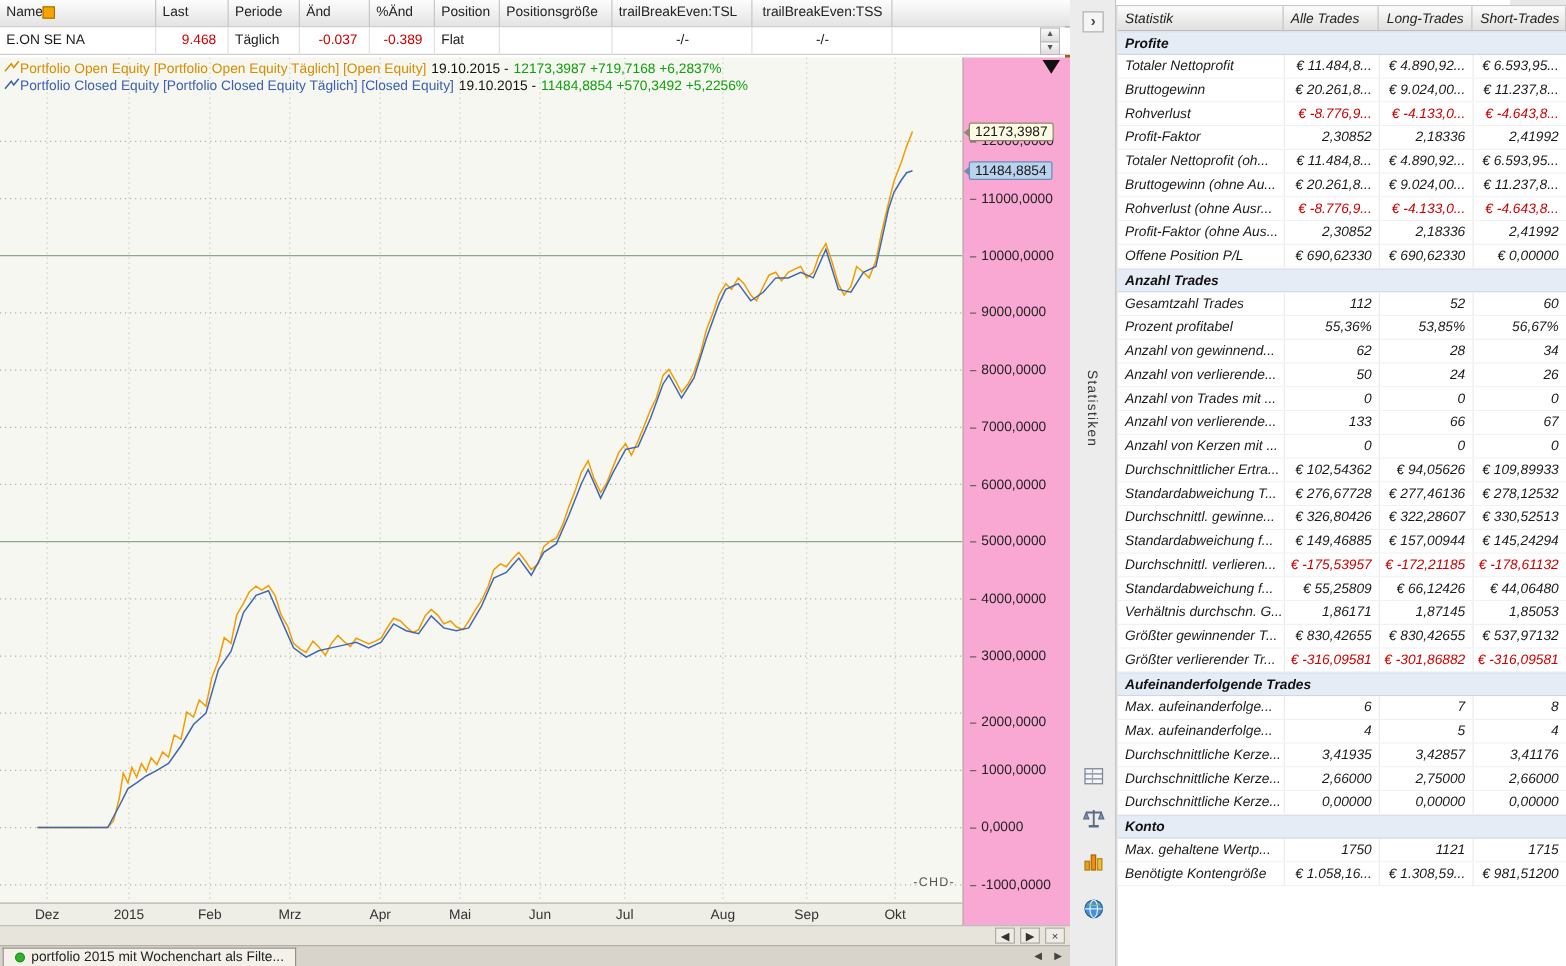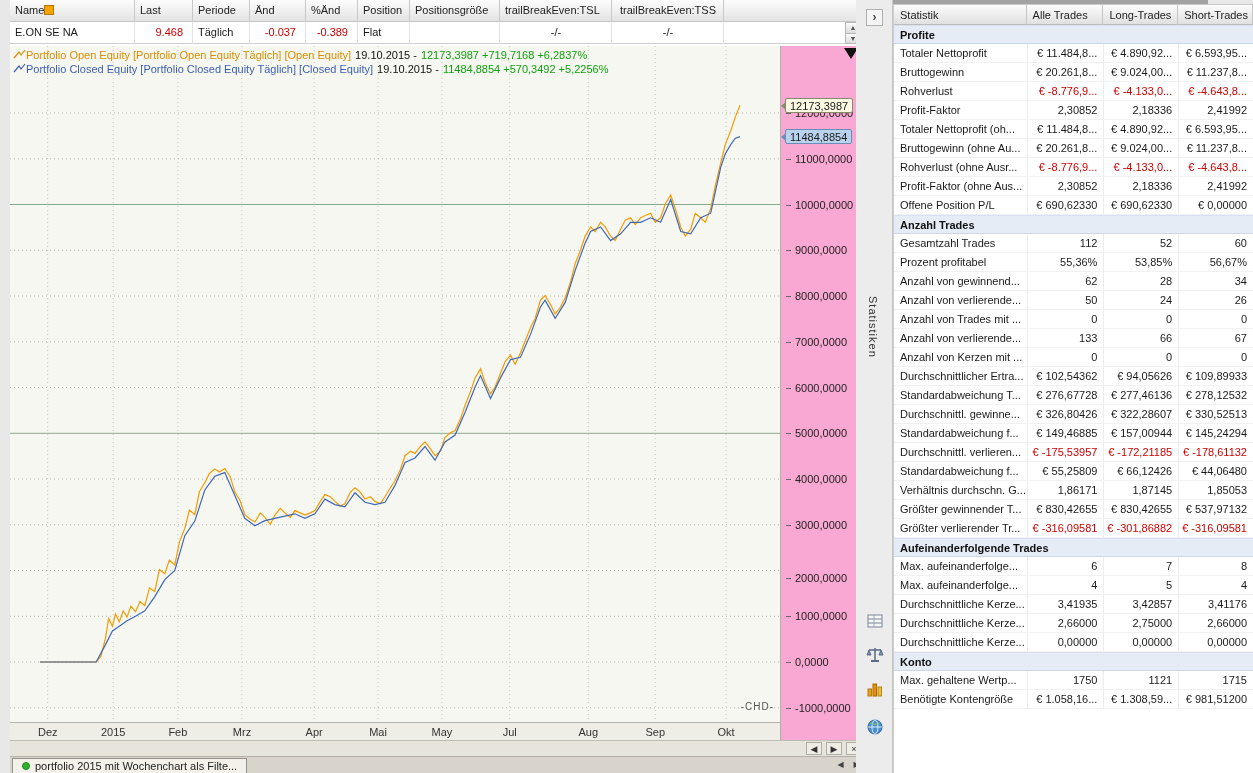--- a/index.html
+++ b/index.html
@@ -1,21 +1,21 @@
 <!DOCTYPE html>
 <html><head>
 <meta charset="utf-8">
 <style>
   * { margin:0; padding:0; box-sizing:border-box; }
   html,body { width:1253px; height:773px; overflow:hidden; }
   body { font-family:"Liberation Sans","DejaVu Sans",sans-serif; font-size:11px; color:#1a1a1a; background:#e8e8e8; }
   .root { position:relative; width:1253px; height:773px; background:#e8e8e8; overflow:hidden; }
 
   
-  .chart-window { position:absolute; left:0; top:0; width:856px; height:773px; background:#fff; border-right:1px solid #a16207;margin-left:10px; }
+  .chart-window { position:absolute; left:0; top:0; width:856px; height:773px; background:#fff; border-right:4px solid #a16207; }
 
   .quote-header { position:absolute; left:0; top:0; width:856px; height:22px; display:flex; background:linear-gradient(#fdfdfd,#e3e3e3); border-bottom:1px solid #c4c4c4; }
   .qh-cell { position:relative; height:22px; padding:4px 4px 0 5px; border-right:1px solid #c8c8c8; color:#222; white-space:nowrap; overflow:hidden; }
   .qh-fill { flex:1; border-right:none; }
   .name-marker { position:absolute; left:34px; top:5px; width:10px; height:10px; background:#f5a500; border:1px solid #b87400; }
 
   .quote-row { position:absolute; left:0; top:22px; width:856px; height:22px; display:flex; background:#fff; border-bottom:1px solid #cfcfcf; }
   .qr-cell { height:22px; padding:4px 4px 0 5px; border-right:1px solid #e2e2e2; white-space:nowrap; overflow:hidden; }
   .r-right { text-align:right; padding-right:9px; }
   .r-center { text-align:center; }
@@ -67,21 +67,21 @@
   .tab-nav span { width:13px; height:12px; font-size:8px; line-height:12px; text-align:center; color:#444; }
 
   
   .side-strip { position:absolute; left:856px; top:0; width:37px; height:773px; background:#ececec; border-right:1px solid #c6c6c6; }
   .collapse-btn { position:absolute; left:10px; top:9px; width:17px; height:17px; background:#f5f5f5; border:1px solid #b0b0b0; color:#444; font-size:12px; line-height:15px; text-align:center; font-weight:bold; }
   .strip-label { position:absolute; left:11px; top:296px; writing-mode:vertical-rl; color:#333; letter-spacing:1px; }
   .strip-icon { position:absolute; left:10px; width:18px; height:18px; }
   .si-1 { top:612px; } .si-2 { top:646px; } .si-3 { top:680px; } .si-4 { top:718px; }
 
   
-  .stats-panel { position:absolute; left:893px; top:0; width:315px; height:773px; background:#a3a3a3; }
+  .stats-panel { position:absolute; left:893px; top:0; width:315px; height:773px; background:#ffffff;font-style:italic; }
   .stats-table { position:absolute; left:0; top:4px; width:360px; height:769px; background:#fff; border-top:1px solid #c8c8c8; border-left:1px solid #cccccc; overflow:hidden; }
   .stats-header { display:flex; height:20px; background:linear-gradient(#fcfcfc,#e0e0e0); border-bottom:1px solid #bdbdbd; }
   .sh-cell { height:20px; padding:4px 4px 0 6px; border-right:1px solid #c6c6c6; color:#222; white-space:nowrap; overflow:hidden; }
   .w-label { width:133px; } .w-v0 { width:77px; } .w-v1 { width:75px; } .w-v2 { width:75px; }
 
   .sec-row { height:19px; padding:3px 0 0 6px; background:#e6ecf6; border-top:1px solid #d9e1ee; border-bottom:1px solid #ccd7e7; font-weight:bold; color:#111; white-space:nowrap; overflow:hidden; }
   .stat-row { display:flex; height:19px; background:#fff; border-bottom:1px solid #f1f1f1; }
   .c-label { width:133px; padding:3px 2px 0 6px; white-space:nowrap; overflow:hidden; }
   .c-val { padding:3px 6px 0 2px; text-align:right; border-left:1px solid #ececec; white-space:nowrap; overflow:hidden; }
   .c-val.c0 { width:77px; } .c-val.c1 { width:75px; } .c-val.c2 { width:75px; }
@@ -171,21 +171,21 @@
       <div class="chd">-CHD-</div>
     </div>
 
     <div class="x-axis">
         <div class="xlab" style="left: 37.73px;">Dez</div>
         <div class="xlab" style="left: 103.18px;">2015</div>
         <div class="xlab" style="left: 167.86px;">Feb</div>
         <div class="xlab" style="left: 232px;">Mrz</div>
         <div class="xlab" style="left: 304.15px;">Apr</div>
         <div class="xlab" style="left: 368.06px;">Mai</div>
-        <div class="xlab" style="left: 431.97px;">May</div>
+        <div class="xlab" style="left: 431.97px;">Jun</div>
         <div class="xlab" style="left: 499.73px;">Jul</div>
         <div class="xlab" style="left: 578.27px;">Aug</div>
         <div class="xlab" style="left: 645.26px;">Sep</div>
         <div class="xlab" style="left: 716.1px;">Okt</div>
       </div>
 
     <div class="y-axis">
       <div class="axis-tri"></div>
       <div class="y-labels">
           <div class="ylab" style="top: 61px;">12000,0000</div>

